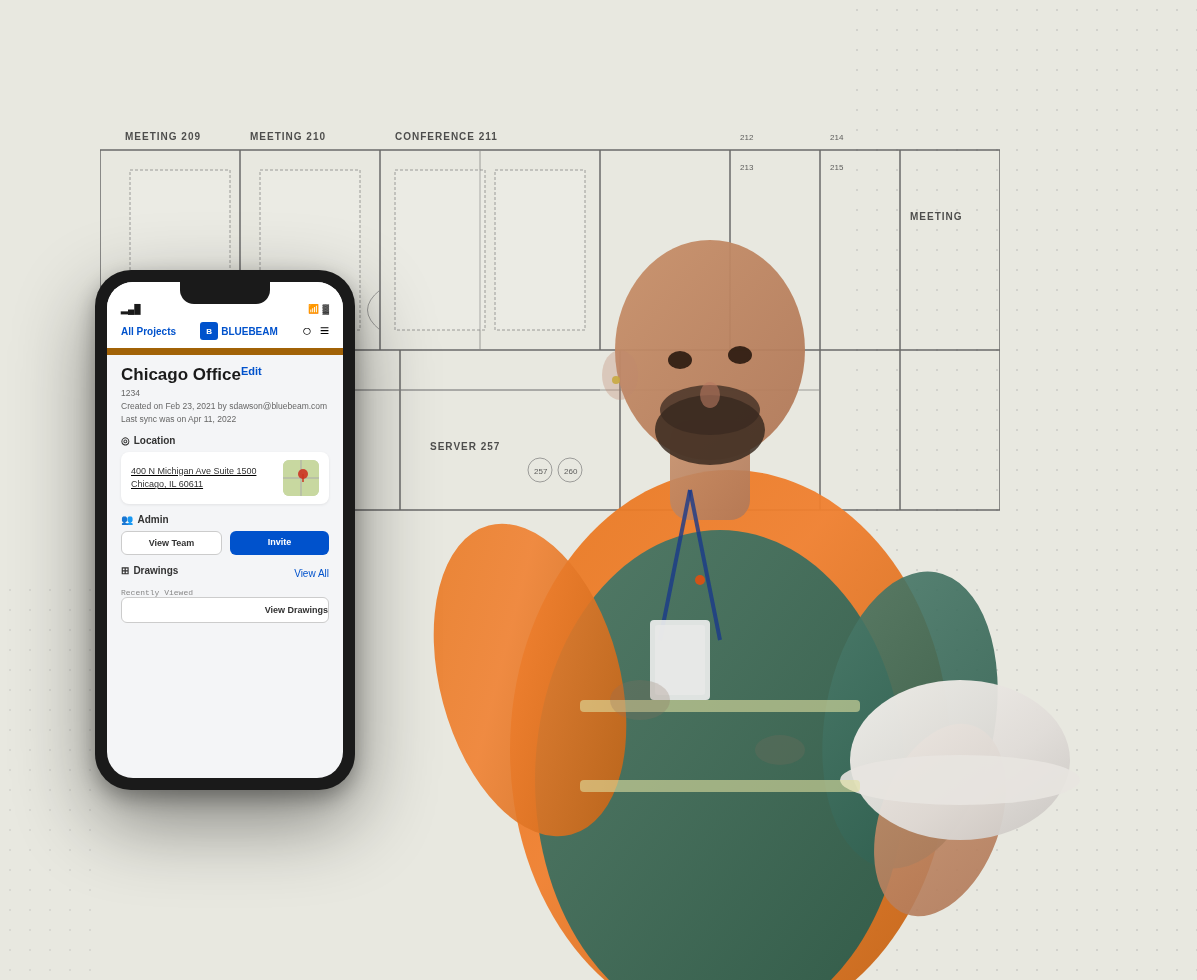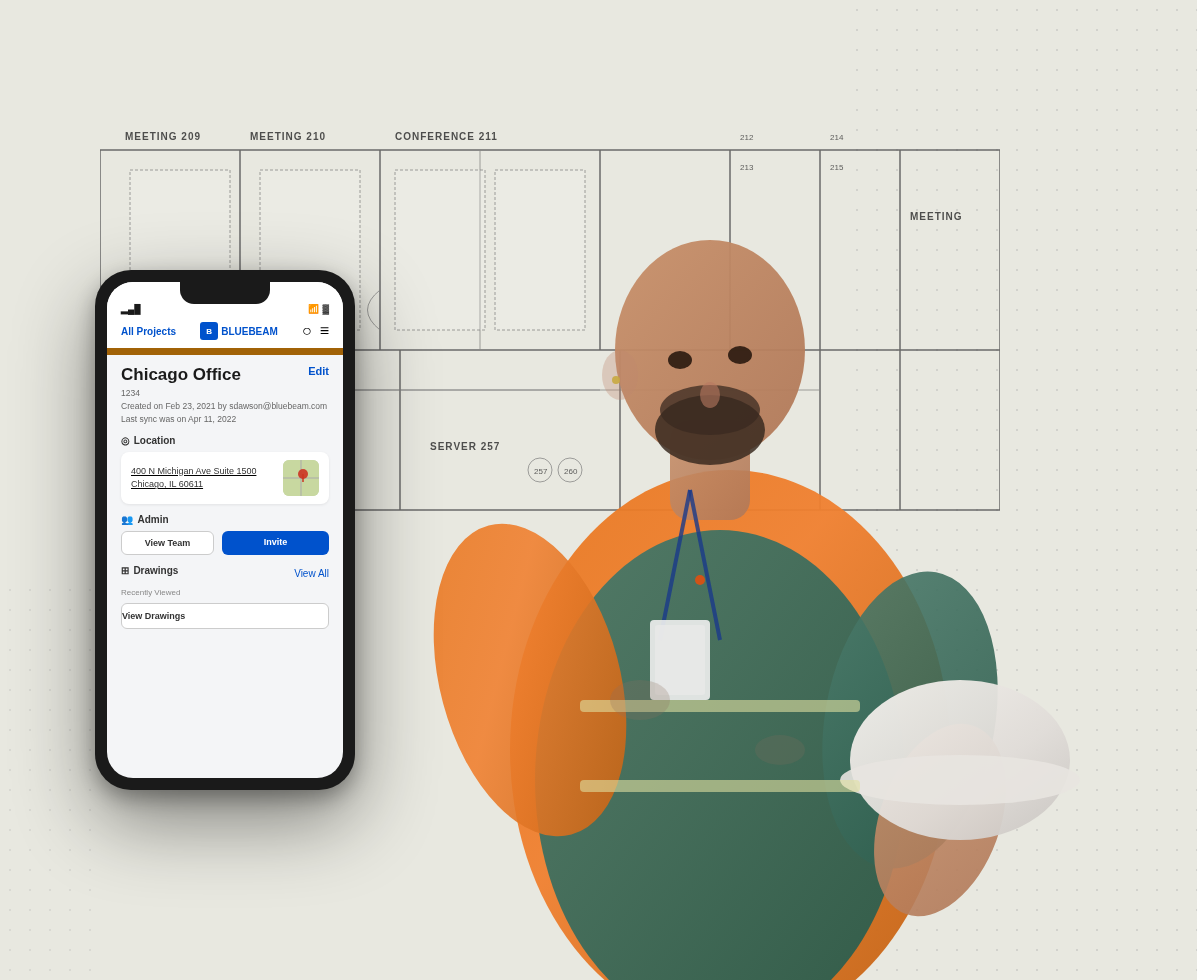--- a/index.html
+++ b/index.html
@@ -147,21 +147,21 @@
     }
 
     
     .phone-content {
       padding: 10px 14px;
       overflow: hidden;
     }
 
     .project-title-row {
       display: flex;
-      justify-content: space-between;
+      justify-content: flex-start;
       align-items: flex-start;
       margin-bottom: 2px;
     }
 
     .project-title {
       font-size: 17px;
       font-weight: 700;
       color: #1a1a1a;
     }
 
@@ -232,21 +232,21 @@
       background: #fff;
       border-radius: 6px;
       font-size: 9px;
       font-weight: 600;
       color: #333;
       text-align: center;
     }
 
     .btn-blue {
       flex: 1;
-      padding: 6px 8px;
+      padding: 6px 0;
       border: none;
       background: #0052cc;
       border-radius: 6px;
       font-size: 9px;
       font-weight: 600;
       color: #fff;
       text-align: center;
     }
 
     .drawings-section {
@@ -261,33 +261,33 @@
     }
 
     .view-all-link {
       font-size: 10px;
       color: #0052cc;
     }
 
     .recently-viewed-label {
       font-size: 8px;
       color: #888;
-      margin-bottom: 6px;
+      font-family: Liberation Mono, monospace;
     }
 
     .btn-view-drawings {
       width: 100%;
       padding: 7px 0;
       border: 1px solid #ccc;
       background: #fff;
       border-radius: 6px;
       font-size: 9px;
       font-weight: 600;
       color: #333;
-      text-align: left;
+      text-align: right;
     }
 
     
     .blueprint-drawing {
       position: absolute;
       top: 90px;
       left: 100px;
       width: 900px;
       height: 600px;
       z-index: 1;

